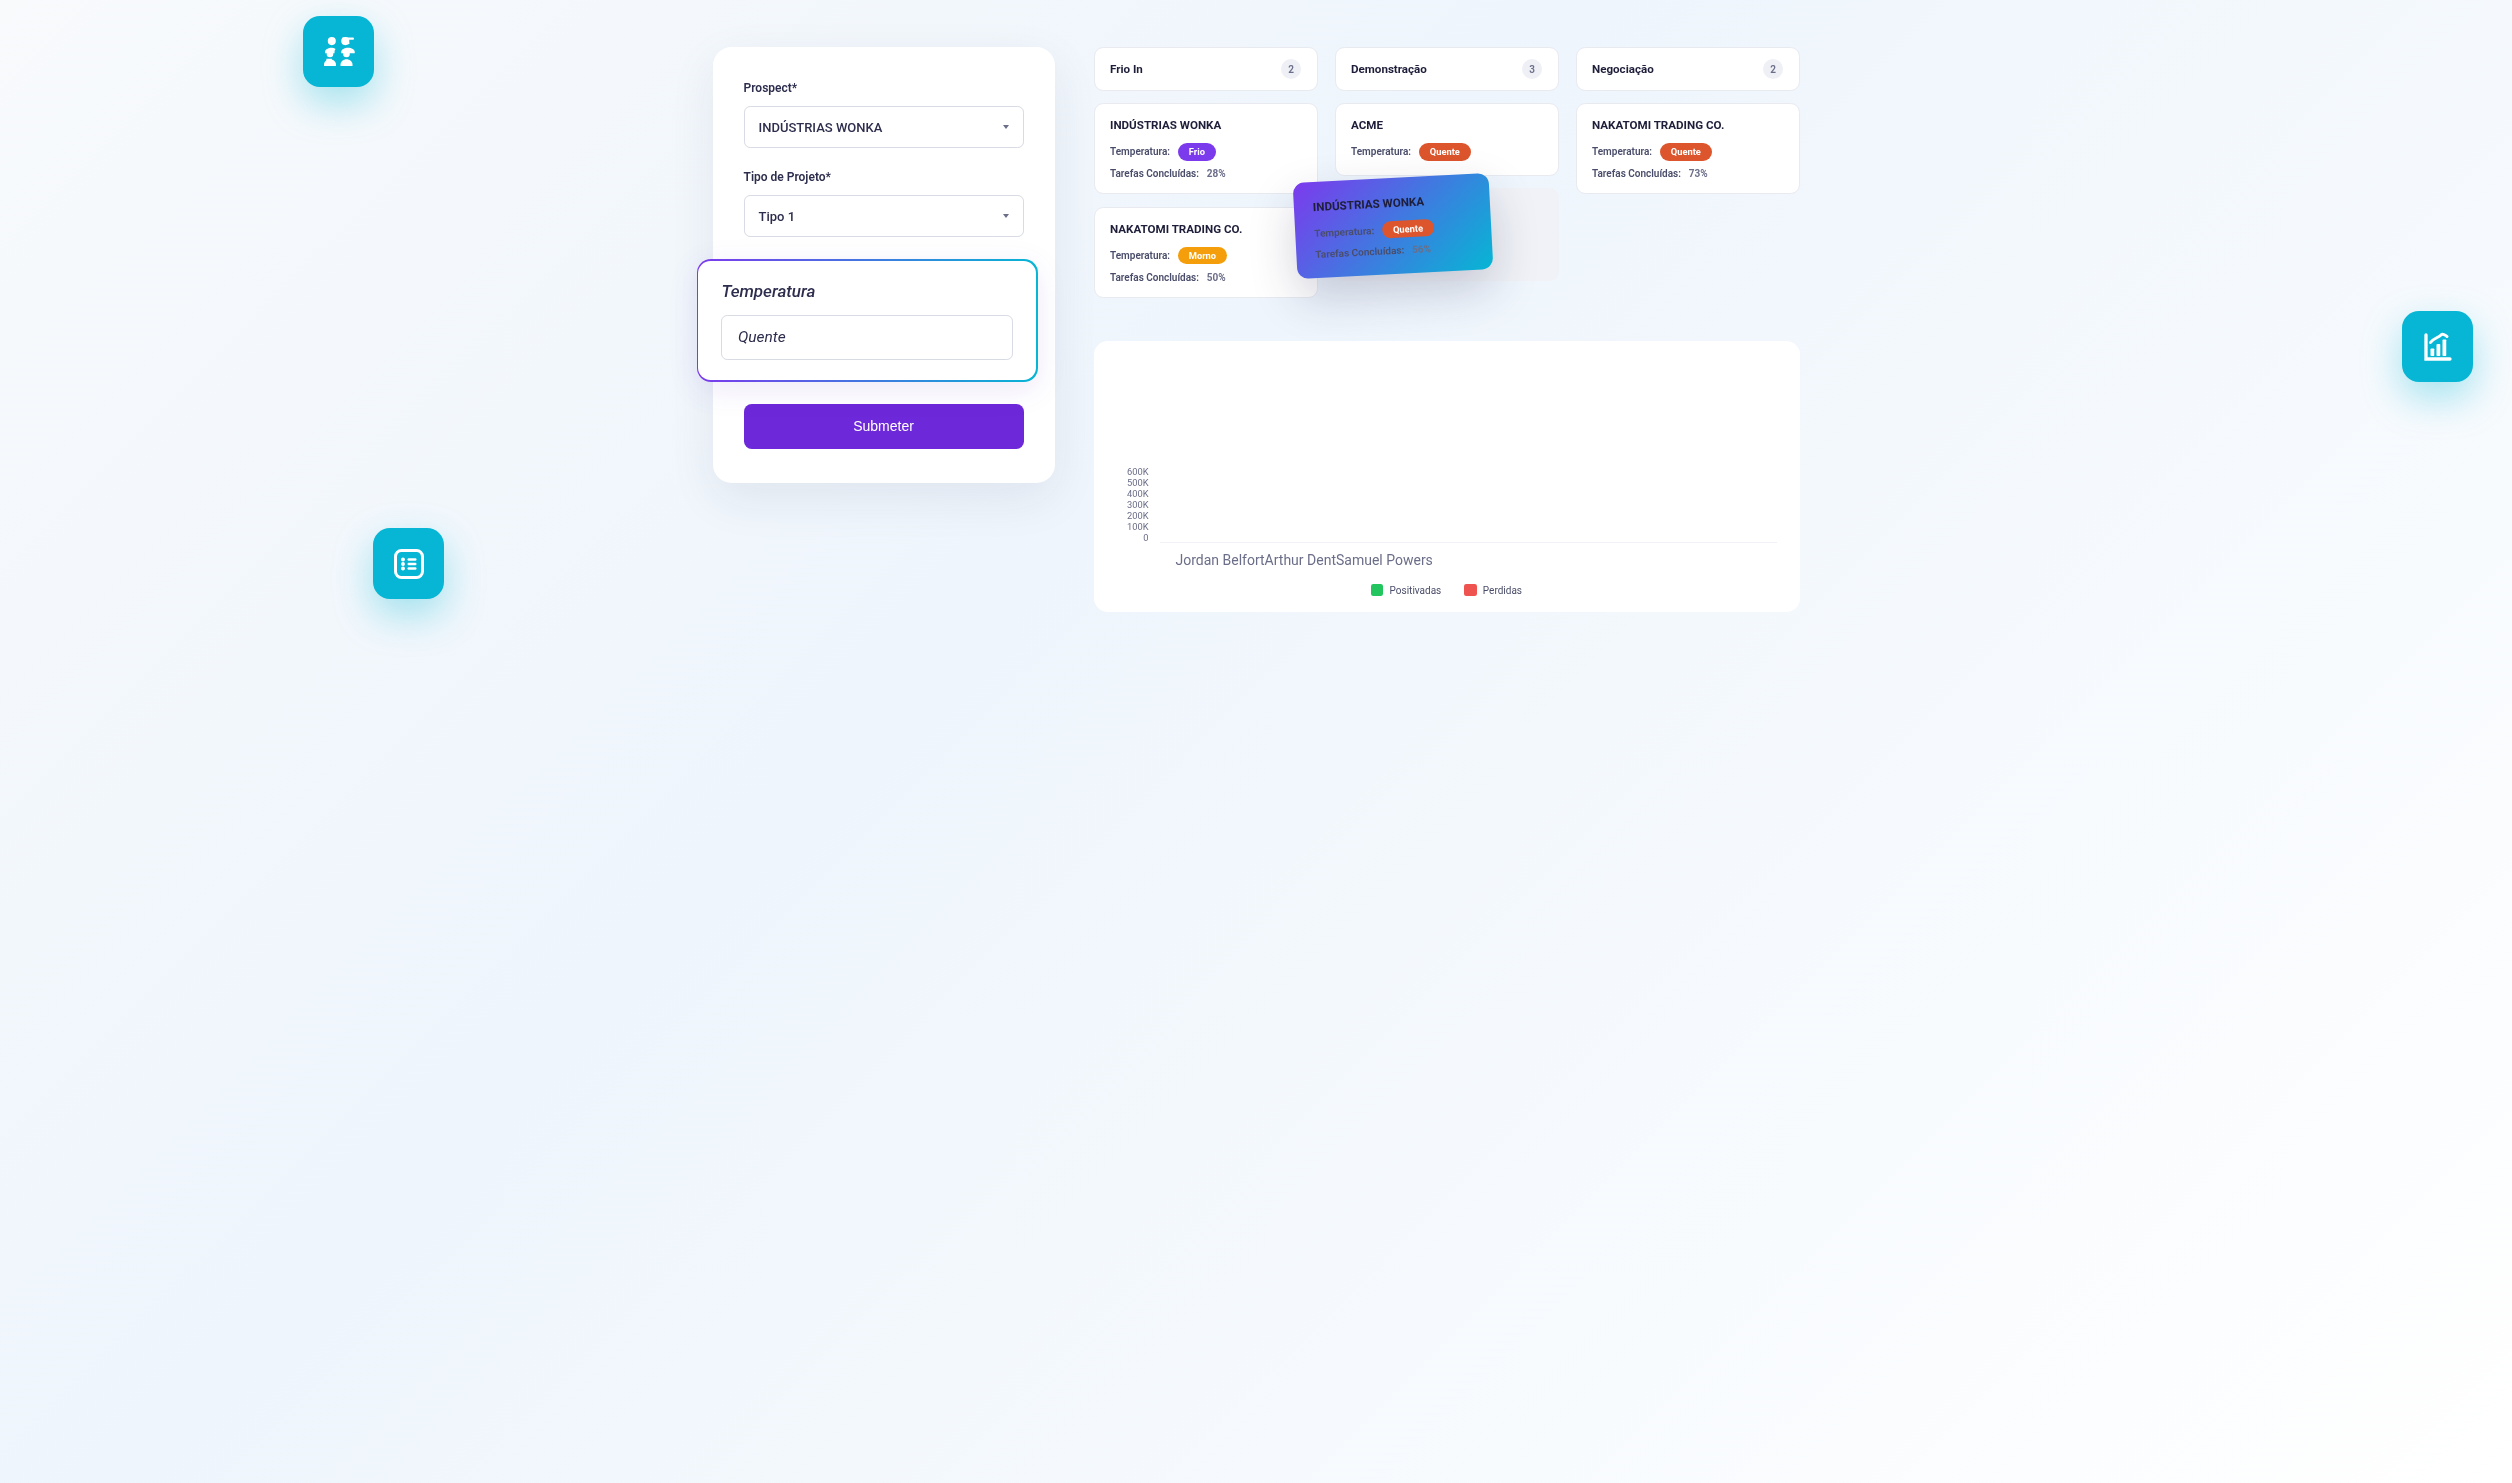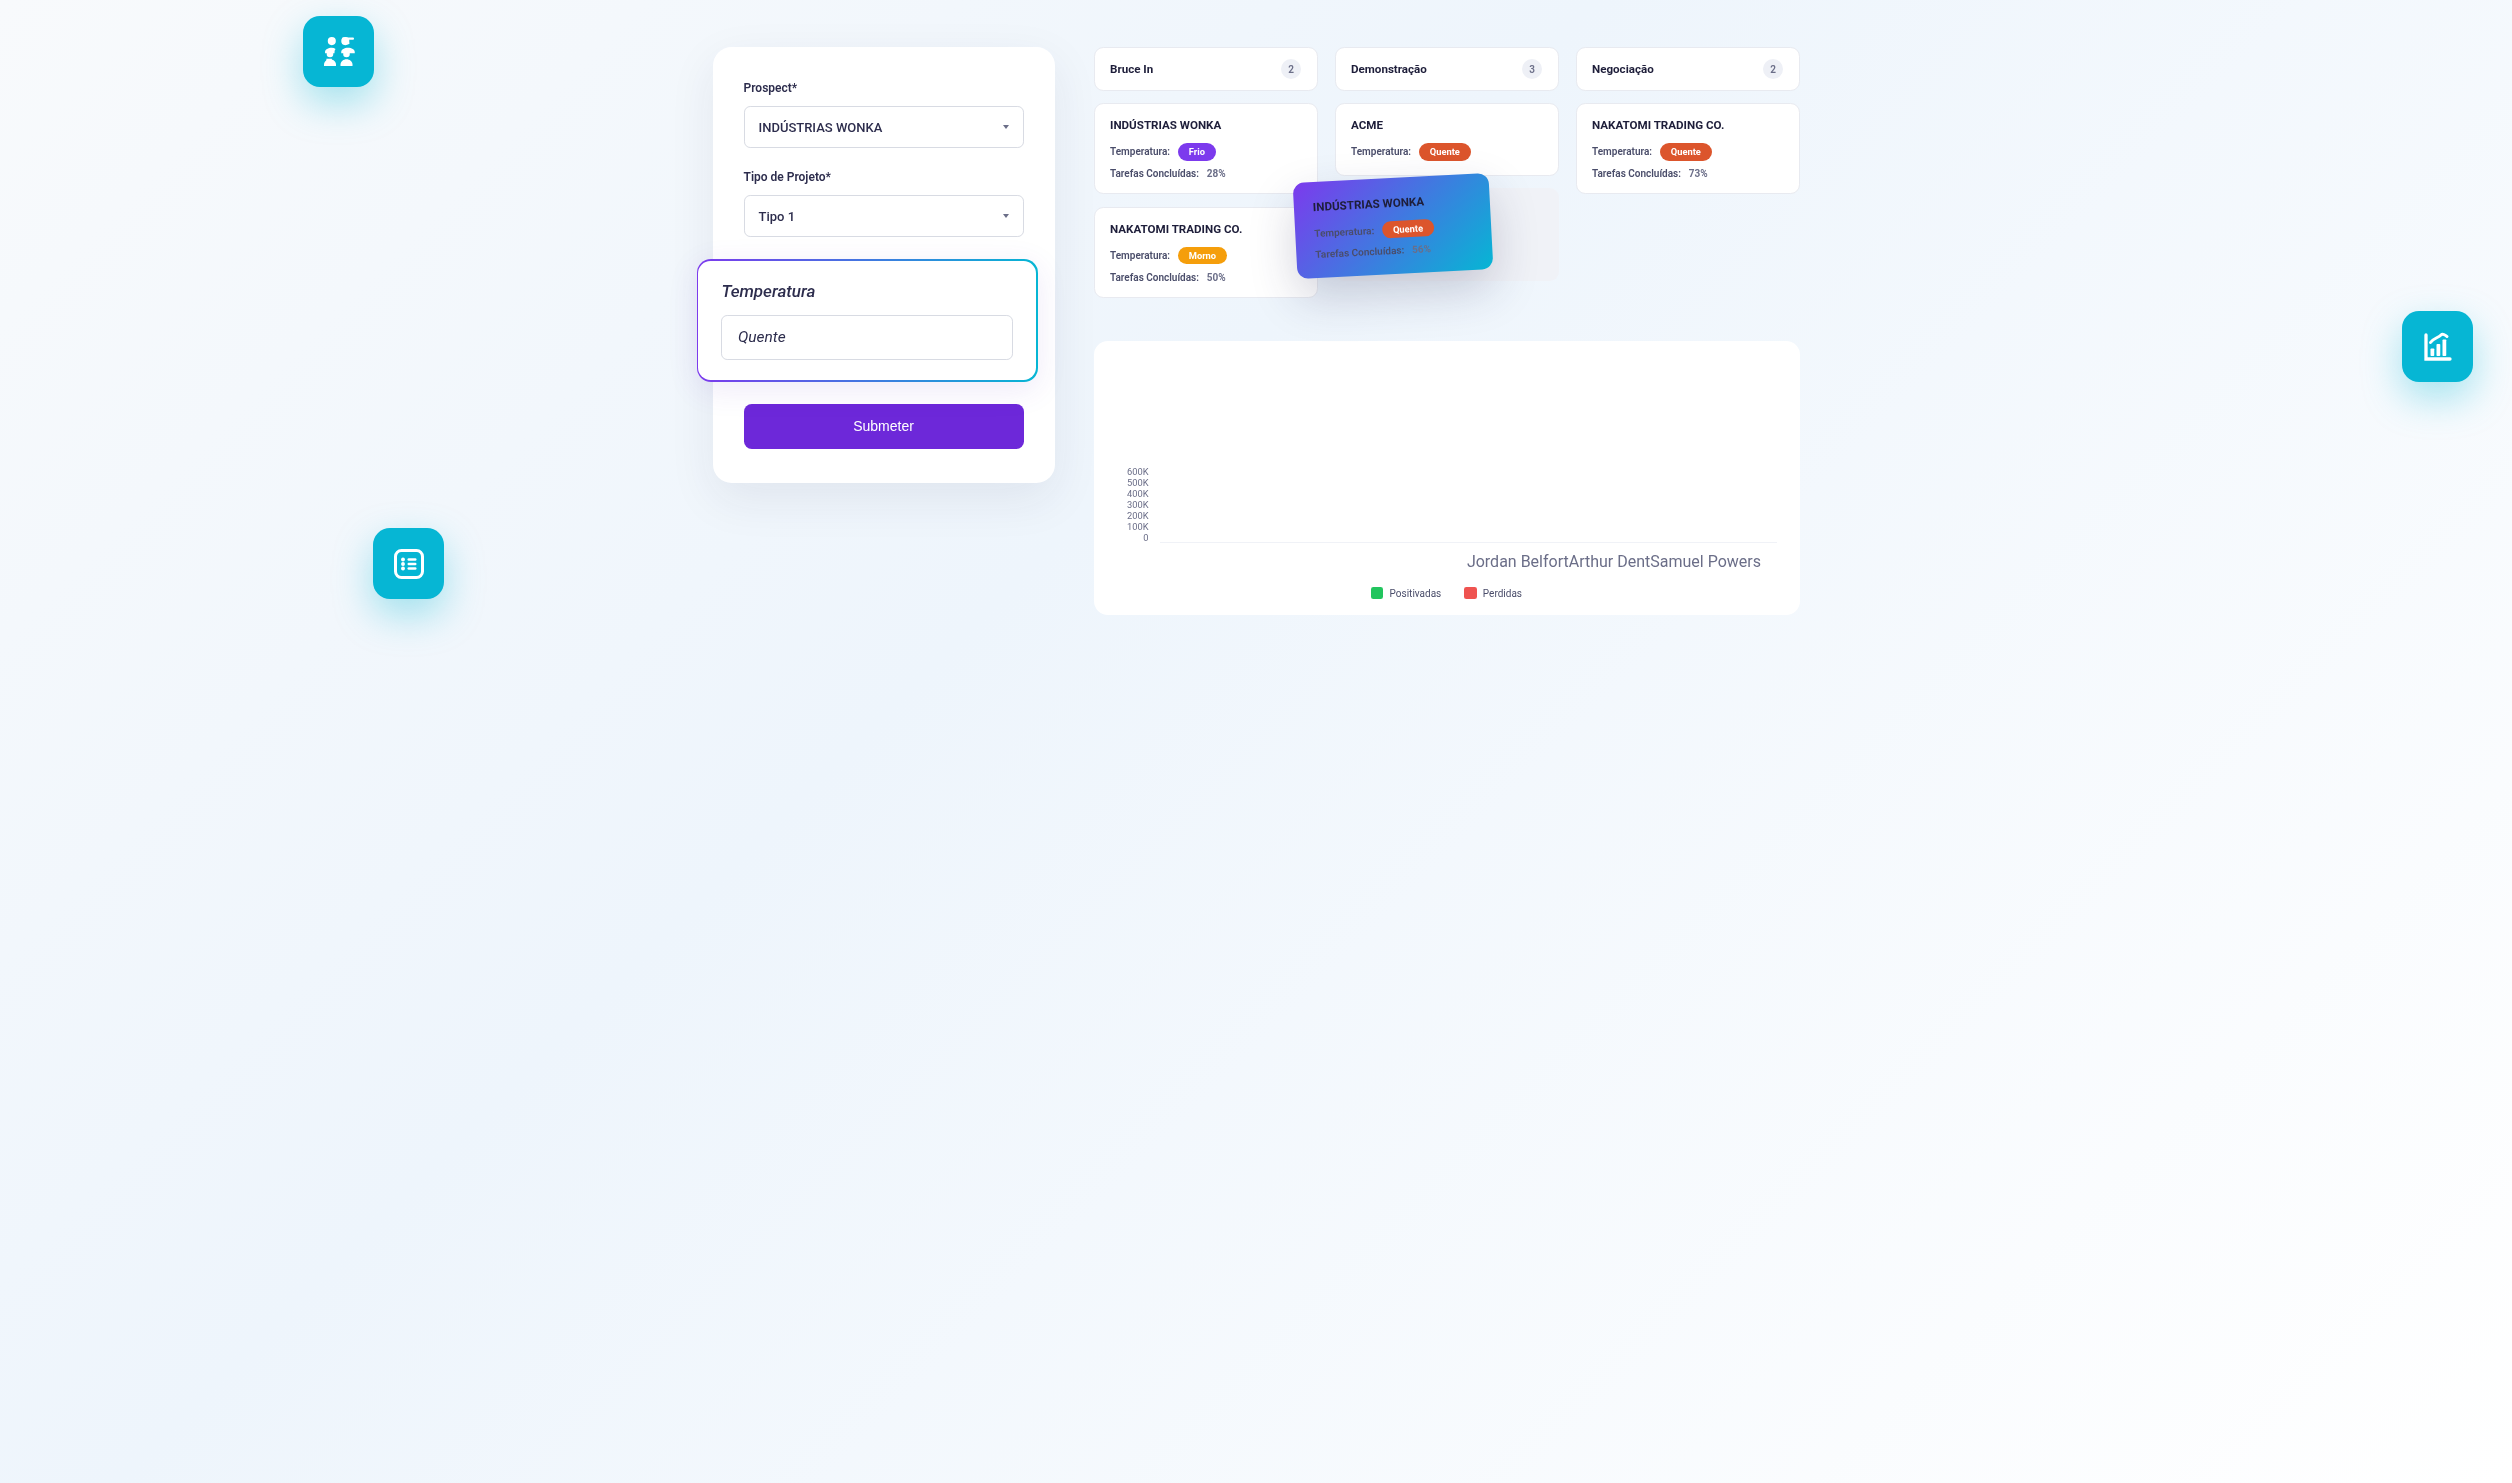--- a/index.html
+++ b/index.html
@@ -257,23 +257,23 @@
     height: 100%;
   }
   .bar {
     width: 42px;
     border-radius: 3.1px 3.1px 0 0;
   }
   .bar-pos { background: #22c55e; }
   .bar-neg { background: #ef5350; }
   .xaxis {
     display: flex;
-    justify-content: flex-end;
+    justify-content: flex-start;
     padding: 9.3px 15.5px 0 59px;
-    font-size: 16px;
+    font-size: 14px;
     color: #6b6e88;
   }
   .legend {
     display: flex;
     justify-content: center;
     gap: 23px;
     margin-top: 15.5px;
     font-size: 10px;
     color: #4a4d6a;
   }
@@ -335,21 +335,21 @@
 
     <button class="submit-btn">Submeter</button>
 
   </div>
 
   <div class="right-area">
 
     <div class="kanban" id="kanban">
         <div class="kanban-col">
           <div class="col-header">
-            <span class="col-title">Bruce In</span>
+            <span class="col-title">Frio In</span>
                    <span class="col-count">2</span>
           </div>
           <div class="kcard">
       <div class="kcard-title">INDÚSTRIAS WONKA</div>
       <div class="kcard-row">
               <span class="kcard-label">Temperatura:</span>
               <span class="temp-badge badge-frio">Frio</span>
             </div>
       <div class="kcard-row">
               <span class="kcard-label">Tarefas Concluídas:</span>

